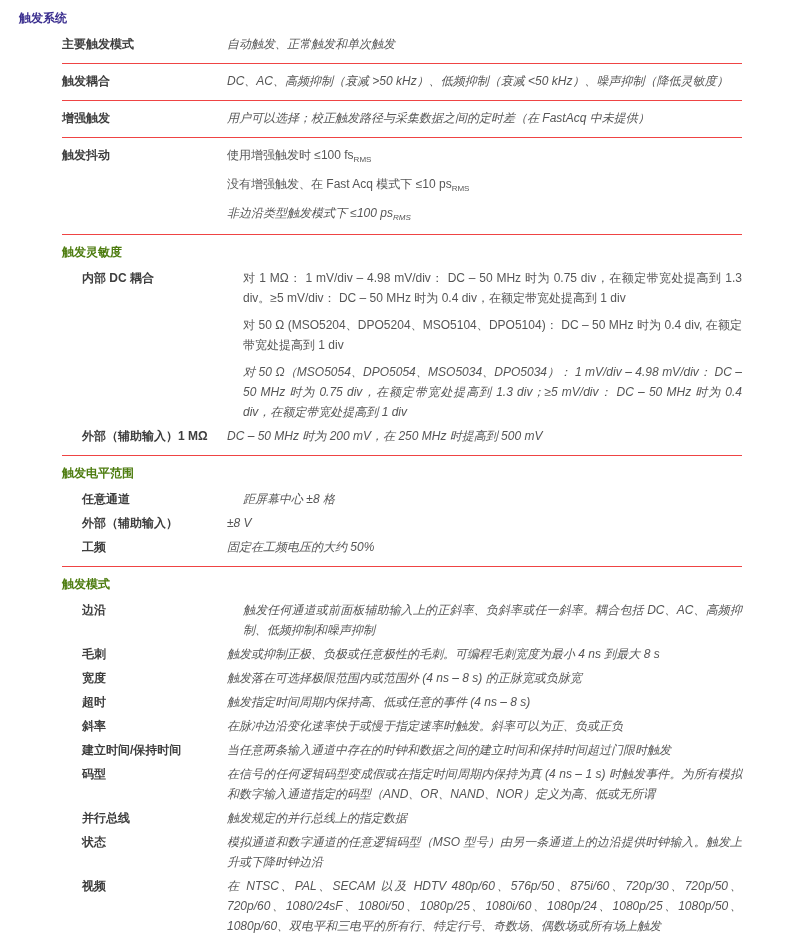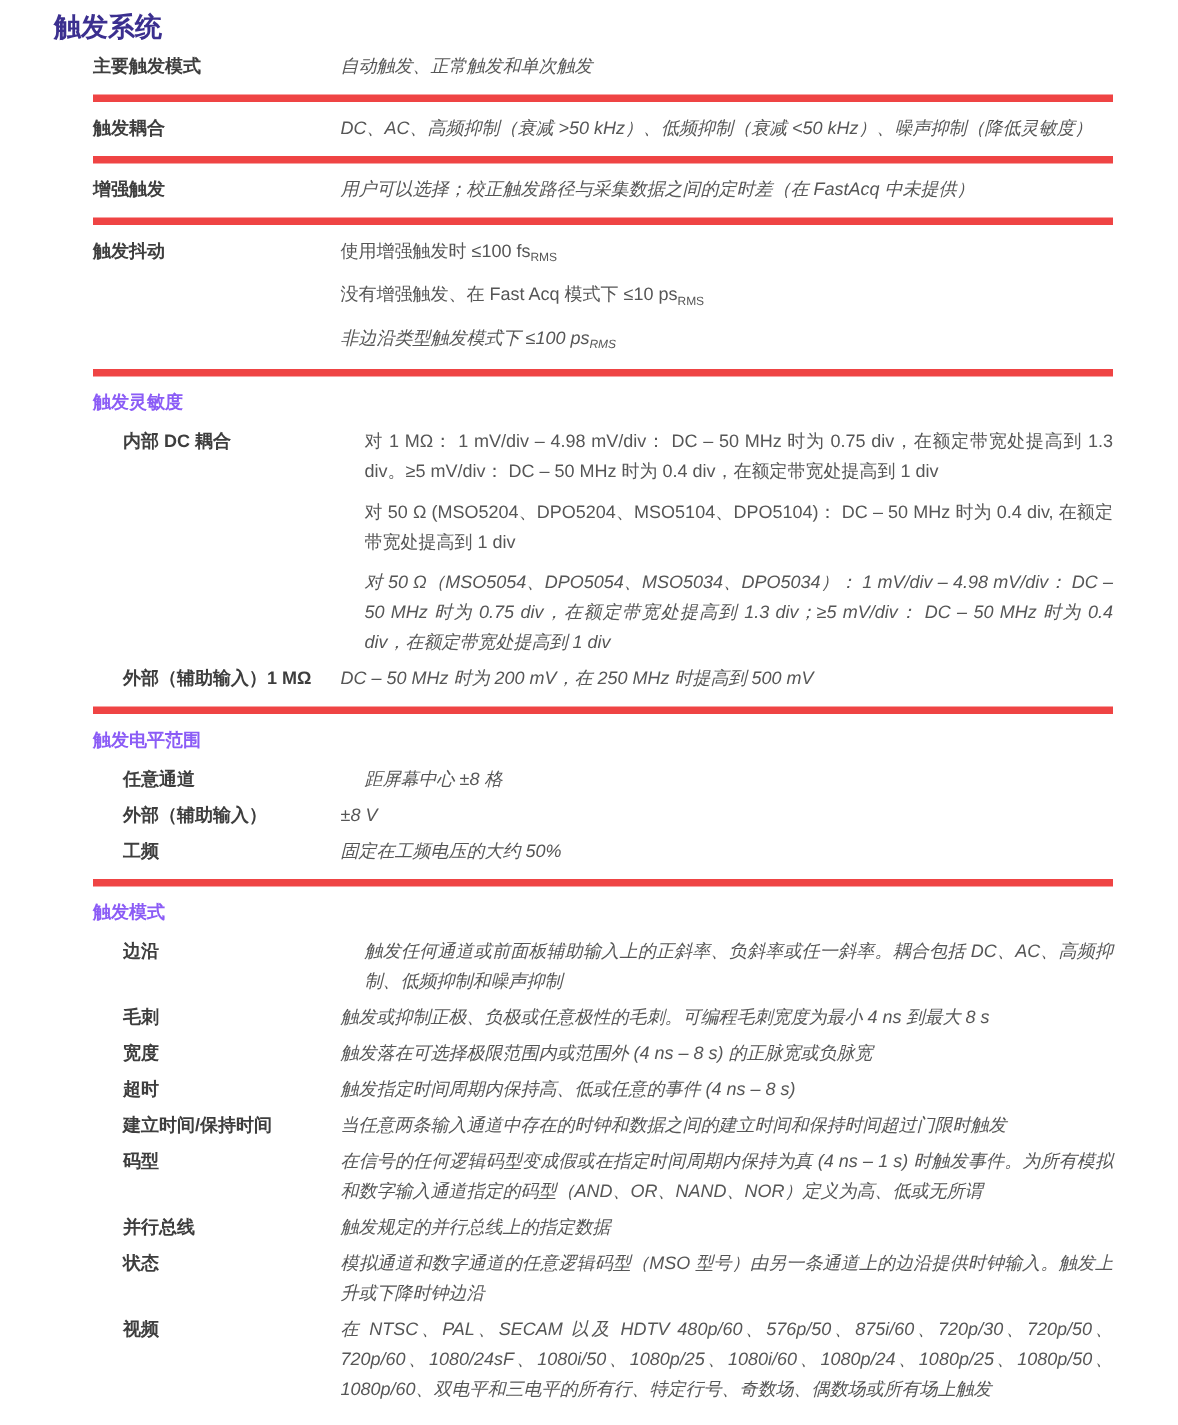--- a/index.html
+++ b/index.html
@@ -10,35 +10,35 @@
     overflow: hidden;
     background: #ffffff;
     font-family: "Liberation Sans", "DejaVu Sans", sans-serif;
   }
   .page {
     width: 785px;
     height: 950px;
     position: relative;
   }
   .page-title {
-    margin: 9px 0 0 36px;
-    font-size: 18px;
+    margin: 9px 0 0 19px;
+    font-size: 12px;
     line-height: 18px;
     font-weight: bold;
     color: #3b2f8f;
   }
   .spec {
     margin-left: 62px;
     width: 680px;
     font-size: 12px;
     color: #565656;
   }
   .block {
     padding: 7px 0 9px 0;
-    border-bottom: 5px solid #ef4444;
+    border-bottom: 1px solid #ef4444;
   }
   .block.last {
     border-bottom: none;
   }
   .row {
     display: flex;
     align-items: flex-start;
   }
   .label {
     width: 165px;
@@ -61,21 +61,21 @@
     margin: 0 0 7px 0;
     line-height: 20px;
     text-align: justify;
   }
   .value p:last-child {
     margin-bottom: 0;
     font-style: italic;
   }
   .group-header {
     font-weight: bold;
-    color: #8b5cf6;
+    color: #4d7c0f;
     line-height: 20px;
   }
   .group .row {
     margin-top: 4px;
   }
   .group .row.first {
     margin-top: 6px;
     gap: 16px;
   }
   sub.unit-sub {
@@ -195,20 +195,26 @@
           <p>触发落在可选择极限范围内或范围外 (4 ns – 8 s) 的正脉宽或负脉宽</p>
         </div>
       </div>
       <div class="row">
         <div class="label indent">超时</div>
         <div class="value">
           <p>触发指定时间周期内保持高、低或任意的事件 (4 ns – 8 s)</p>
         </div>
       </div>
       <div class="row">
+        <div class="label indent">斜率</div>
+        <div class="value">
+          <p>在脉冲边沿变化速率快于或慢于指定速率时触发。斜率可以为正、负或正负</p>
+        </div>
+      </div>
+      <div class="row">
         <div class="label indent">建立时间/保持时间</div>
         <div class="value">
           <p>当任意两条输入通道中存在的时钟和数据之间的建立时间和保持时间超过门限时触发</p>
         </div>
       </div>
       <div class="row">
         <div class="label indent">码型</div>
         <div class="value">
           <p>在信号的任何逻辑码型变成假或在指定时间周期内保持为真 (4 ns – 1 s) 时触发事件。为所有模拟和数字输入通道指定的码型（AND、OR、NAND、NOR）定义为高、低或无所谓</p>
         </div>

